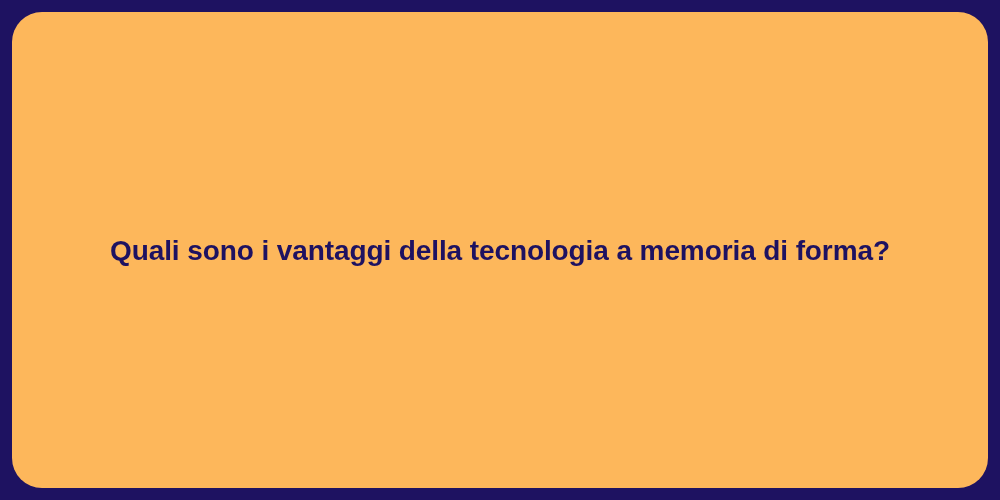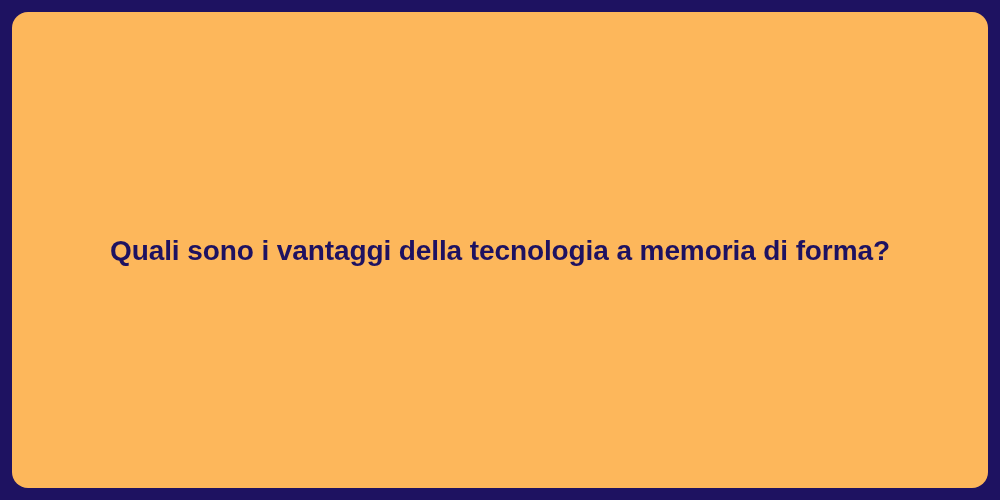--- a/index.html
+++ b/index.html
@@ -22,21 +22,21 @@
     height: 500px;
     background: #1e1261;
     padding: 12px;
   }
 
   .card-panel {
     box-sizing: border-box;
     width: 100%;
     height: 100%;
     background: #fdb75b;
-    border-radius: 16px;
+    border-radius: 30px;
     display: flex;
     align-items: center;
     justify-content: center;
     padding: 0 40px;
   }
 
   .question-text {
     margin: 0;
     font-family: "Liberation Sans", sans-serif;
     font-size: 28px;

